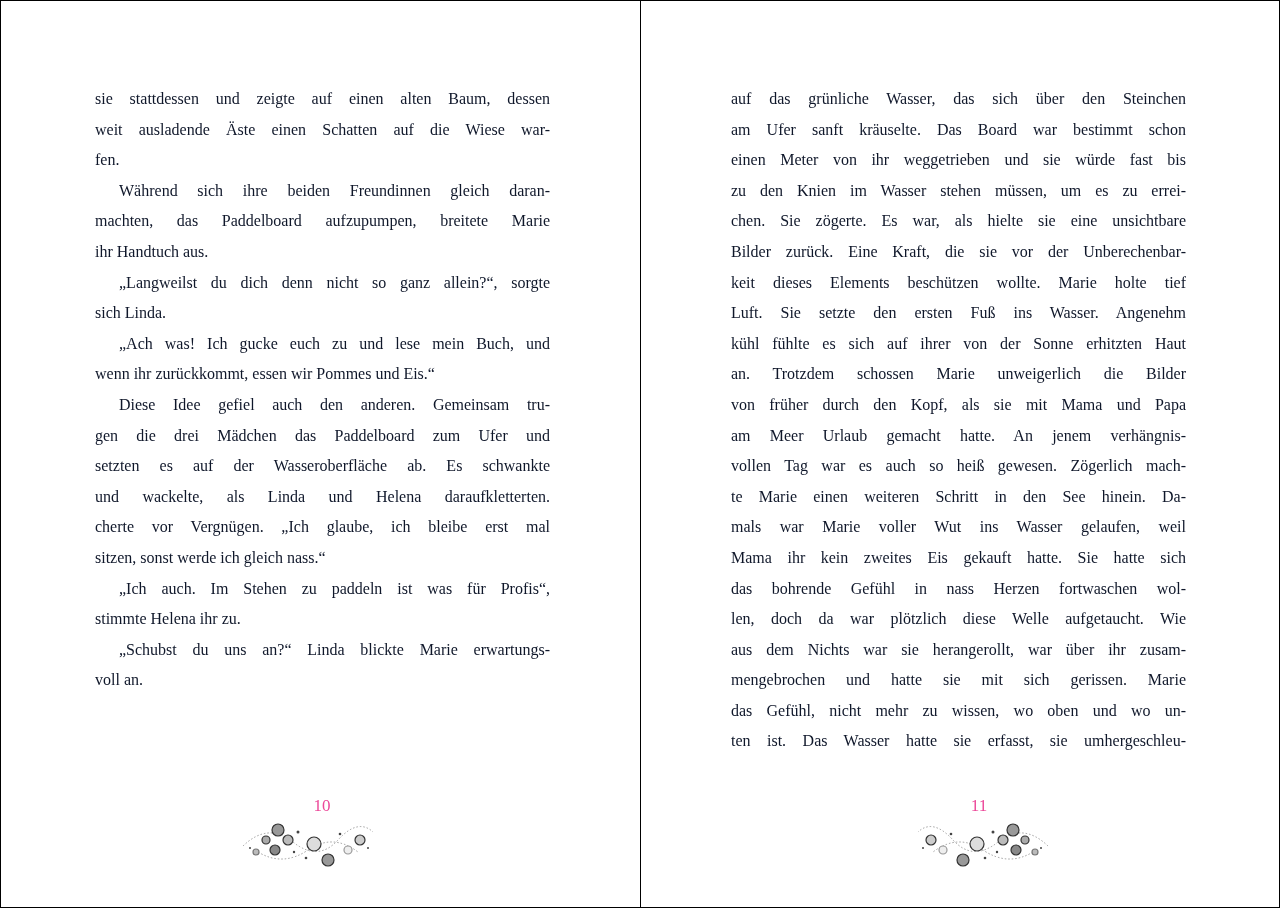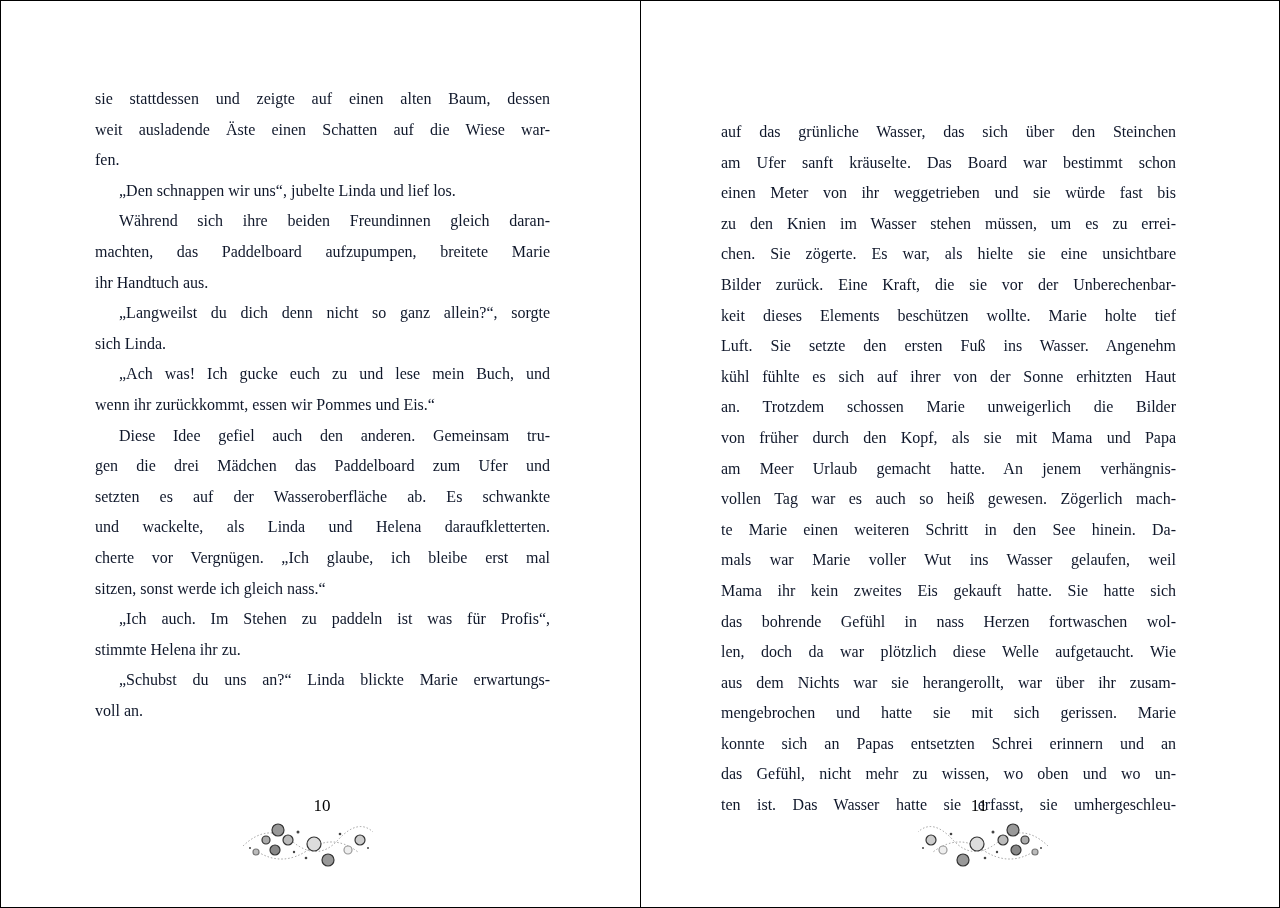--- a/index.html
+++ b/index.html
@@ -15,49 +15,48 @@
     position: absolute; top: 0; width: 639px; height: 908px;
   }
   .page.left { left: 0; }
   .page.right { left: 641px; }
   .textblock {
     position: absolute; top: 84px; width: 455px;
     font-family: "Liberation Serif", "DejaVu Serif", serif;
     font-size: 16px; line-height: 30.6px; color: #0f172a;
   }
   .page.left .textblock { left: 95px; }
-  .page.right .textblock { left: 80px; margin-top: 33px; }
+  .page.right .textblock { left: 90px; }
   .line {
     display: block; white-space: nowrap; text-align: justify; text-align-last: justify;
     height: 30.6px; overflow: hidden;
   }
   .line.last { text-align-last: left; }
   .line.indent { text-indent: 24px; }
   .folio {
     position: absolute; top: 796px; width: 40px; text-align: center;
-    font-family: "Liberation Serif", "DejaVu Serif", serif; font-size: 17px; color: #000000;
+    font-family: "Liberation Serif", "DejaVu Serif", serif; font-size: 17px; color: #ec4899;
   }
   .page.left .folio { left: 302px; }
   .page.right .folio { left: 318px; }
   .ornament { position: absolute; top: 812px; width: 140px; height: 56px; }
   .page.left .ornament { left: 238px; }
   .page.right .ornament { left: 272px; }
 </style>
 </head>
 <body>
 
 <div class="spread"></div>
 <div class="divider"></div>
 
 <div class="page left">
   <div class="textblock" id="left-text">
       <span class="line">sie stattdessen und zeigte auf einen alten Baum, dessen</span>
       <span class="line">weit ausladende Äste einen Schatten auf die Wiese war-</span>
       <span class="line last">fen.</span>
-      <span class="line indent last">„Den schnappen wir uns“, jubelte Linda und lief los.</span>
       <span class="line indent">Während sich ihre beiden Freundinnen gleich daran-</span>
       <span class="line">machten, das Paddelboard aufzupumpen, breitete Marie</span>
       <span class="line last">ihr Handtuch aus.</span>
       <span class="line indent">„Langweilst du dich denn nicht so ganz allein?“, sorgte</span>
       <span class="line last">sich Linda.</span>
       <span class="line indent"> „Ach was! Ich gucke euch zu und lese mein Buch, und</span>
       <span class="line last">wenn ihr zurückkommt, essen wir Pommes und Eis.“</span>
       <span class="line indent">Diese Idee gefiel auch den anderen. Gemeinsam tru-</span>
       <span class="line">gen die drei Mädchen das Paddelboard zum Ufer und</span>
       <span class="line">setzten es auf der Wasseroberfläche ab. Es schwankte</span>
@@ -112,21 +111,20 @@
       <span class="line">von früher durch den Kopf, als sie mit Mama und Papa</span>
       <span class="line">am Meer Urlaub gemacht hatte. An jenem verhängnis-</span>
       <span class="line">vollen Tag war es auch so heiß gewesen. Zögerlich mach-</span>
       <span class="line">te Marie einen weiteren Schritt in den See hinein. Da-</span>
       <span class="line">mals war Marie voller Wut ins Wasser gelaufen, weil</span>
       <span class="line">Mama ihr kein zweites Eis gekauft hatte. Sie hatte sich</span>
       <span class="line">das bohrende Gefühl in nass Herzen fortwaschen wol-</span>
       <span class="line">len, doch da war plötzlich diese Welle aufgetaucht. Wie</span>
       <span class="line">aus dem Nichts war sie herangerollt, war über ihr zusam-</span>
       <span class="line">mengebrochen und hatte sie mit sich gerissen. Marie</span>
-      <span class="line">konnte sich an Papas entsetzten Schrei erinnern und an</span>
       <span class="line">das Gefühl, nicht mehr zu wissen, wo oben und wo un-</span>
       <span class="line">ten ist. Das Wasser hatte sie erfasst, sie umhergeschleu-</span>
     </div>
   <div class="folio">11</div>
   <svg class="ornament" viewBox="0 0 140 56" style="transform: scaleX(-1);">
     <g fill="none" stroke="#888" stroke-width="0.8" stroke-dasharray="1.5 2">
       <path d="M5 34 Q30 10 55 30 T100 28 T135 20"></path>
       <path d="M20 40 Q45 55 70 38 T120 40"></path>
     </g>
     <g stroke="#333" stroke-width="1.2">

